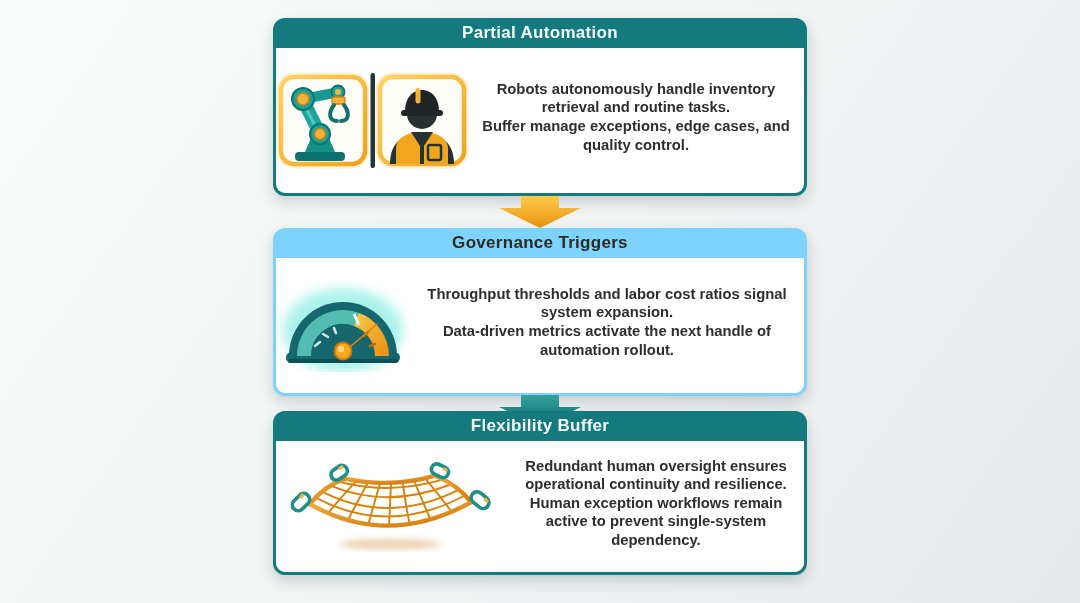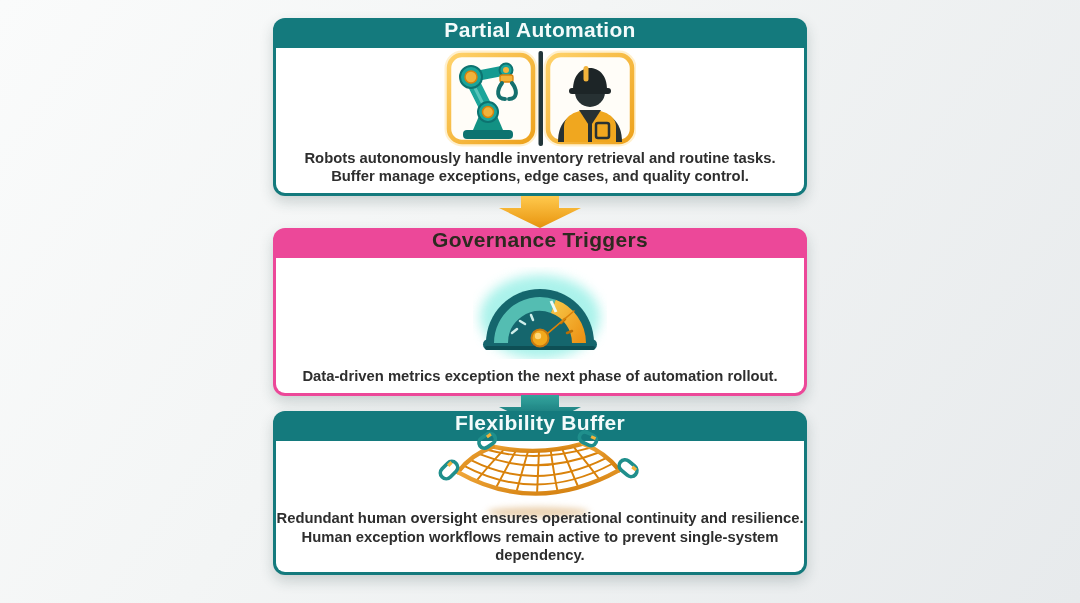--- a/index.html
+++ b/index.html
@@ -8,31 +8,31 @@
     font-family:"Liberation Sans","DejaVu Sans",sans-serif;
     background:linear-gradient(125deg,#fafbfb 0%,#f3f5f5 40%,#e7eaec 100%);
   }
   .canvas{position:relative;width:1080px;height:603px;}
   .stage-box{
     position:absolute;left:273px;width:534px;
     border-radius:12px;overflow:hidden;
     box-shadow:0 6px 14px rgba(30,60,60,.20);
   }
   .stage-box.teal{background:#147a7d;}
-  .stage-box.gold{background:#ec4899;}
+  .stage-box.gold{background:#7dd3fc;}
   .box-header{
-    height:30px;display:flex;justify-content:center;
-    font-size:21px;font-weight:700;letter-spacing:.3px;
+    height:30px;display:flex;align-items:center;justify-content:center;
+    font-size:17px;font-weight:700;letter-spacing:.3px;
   }
   .stage-box.teal .box-header{color:#f3fbfb;}
   .stage-box.gold .box-header{color:#2d2a20;}
   .box-content{
     position:absolute;top:30px;left:3px;right:3px;bottom:3px;
     background:#ffffff;border-radius:0 0 9px 9px;
-    display:flex;flex-direction:column;align-items:center;
+    display:flex;flex-direction:row;align-items:center;
   }
   .icon-wrap{flex:1;display:flex;align-items:center;justify-content:center;min-height:0;}
   .box-text{
     font-size:14.8px;font-weight:600;color:#2e2e2e;
     text-align:center;line-height:18.6px;padding-bottom:7px;width:100%;
   }
   .flow-arrow{position:absolute;left:495px;width:90px;height:32px;}
   #box-1{top:18px;height:178px;}
   #arrow-1{top:196px;}
   #box-2{top:228px;height:168px;}
@@ -149,21 +149,22 @@
             <line x1="92" y1="52" x2="88" y2="56"></line>
             <line x1="99" y1="64" x2="94" y2="66"></line>
           </g>
 
           <polygon points="63.5,75.5 70,70.5 101,44" fill="#f0a71f" stroke="#d9820b" stroke-width="1.5" stroke-linejoin="round"></polygon>
           <circle cx="67" cy="71" r="8.5" fill="#f2a91c" stroke="#c97a10" stroke-width="2"></circle>
           <circle cx="65" cy="69" r="3.2" fill="#ffd87a"></circle>
         </svg>
       </div>
       <div class="box-text">
-        <div>Data-driven metrics exception the next phase of automation rollout.</div>
+        <div>Throughput thresholds and labor cost ratios signal system expansion.</div>
+        <div>Data-driven metrics activate the next handle of automation rollout.</div>
       </div>
     </div>
   </div>
 
   <svg class="flow-arrow" id="arrow-2" viewBox="0 0 90 32">
     <defs>
       <linearGradient id="ag2" x1="0" y1="0" x2="0" y2="1">
         <stop offset="0" stop-color="#33a39c"></stop>
           <stop offset="1" stop-color="#0e6b72"></stop>
       </linearGradient>

